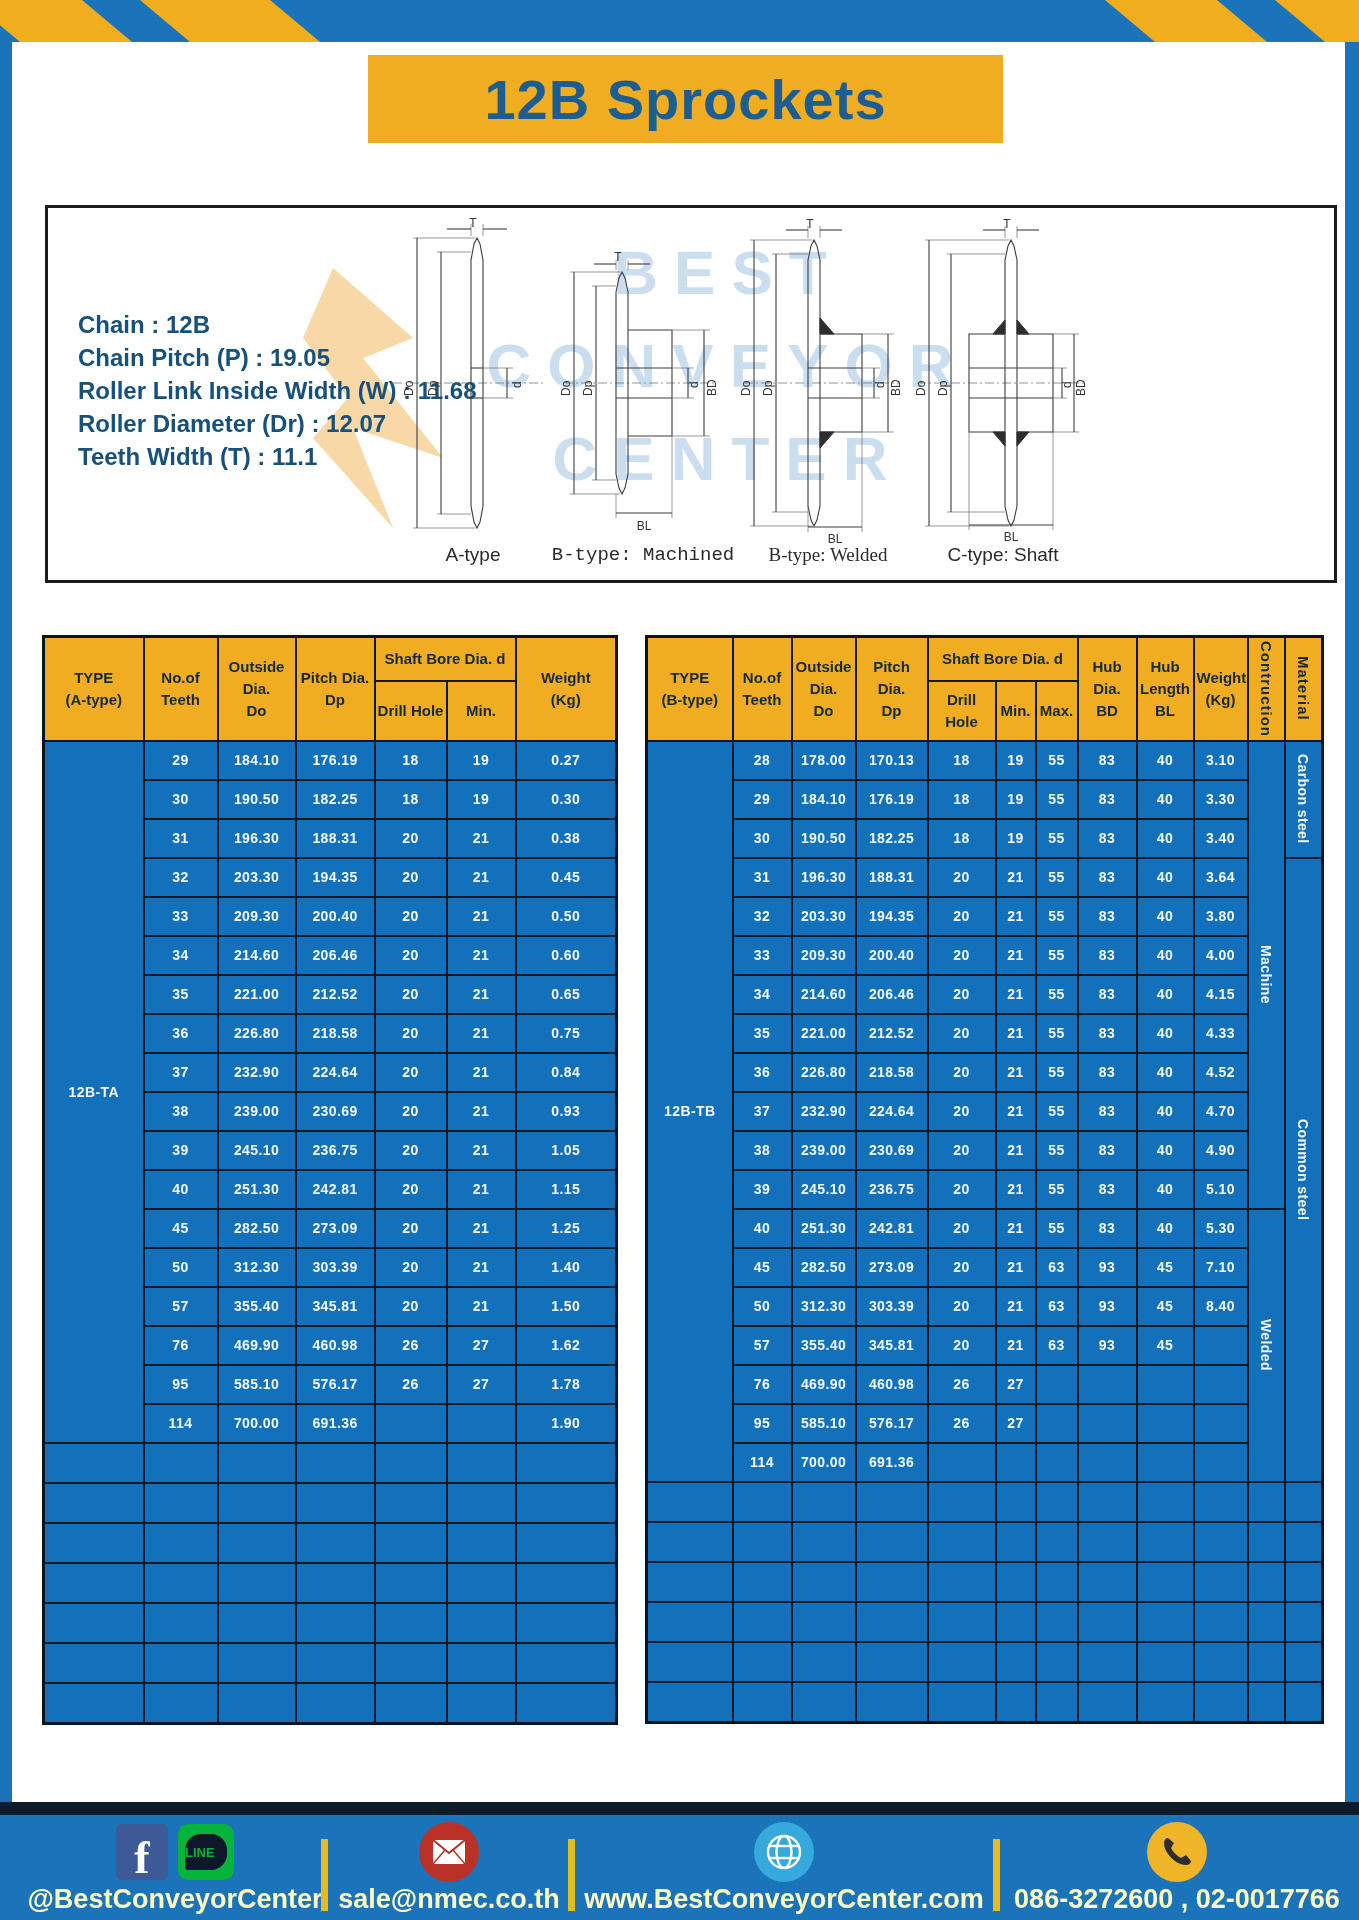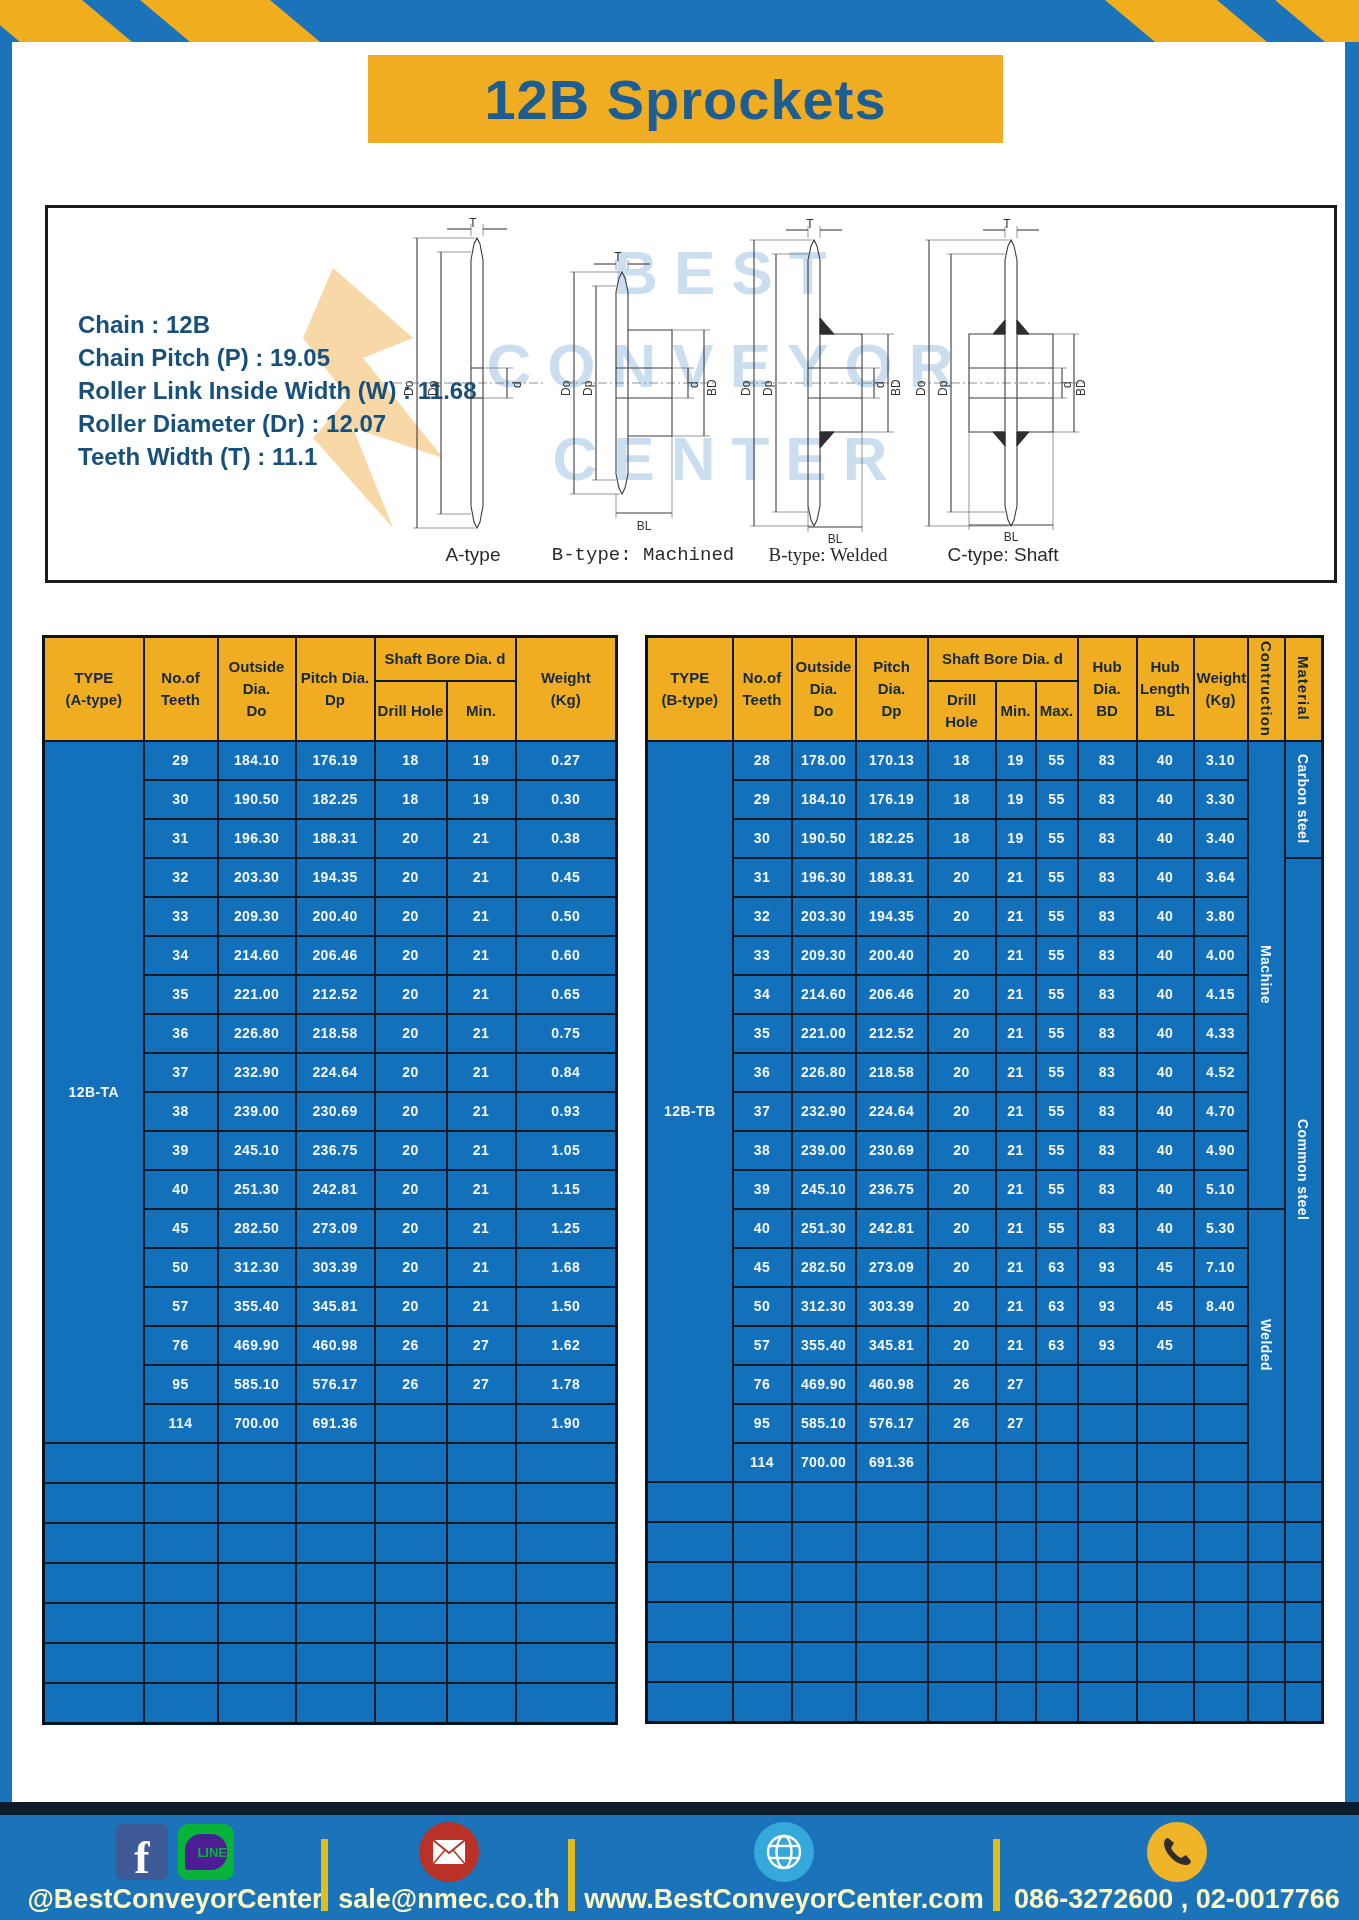--- a/index.html
+++ b/index.html
@@ -41,21 +41,21 @@
   
   .dark-bar{position:absolute;left:0;top:1802px;width:1359px;height:13px;background:#0e1b29;}
   .footer{position:absolute;left:0;top:1815px;width:1359px;height:105px;background:#1b74ba;}
   .f-sep{position:absolute;top:24px;width:7px;height:72px;background:#e3bc1e;}
   .f-sec{position:absolute;top:8px;height:92px;display:flex;flex-direction:column;align-items:center;justify-content:space-between;}
   .f-text{color:#fef9c3;font-size:27px;font-weight:bold;white-space:nowrap;}
   .f-icons{display:flex;gap:10px;align-items:center;height:58px;}
   .icon-fb{width:52px;height:56px;background:#3d5a96;border-radius:6px;display:flex;align-items:flex-end;justify-content:center;}
   .icon-fb span{color:#fff;font-size:46px;font-weight:bold;font-family:"Liberation Serif",serif;line-height:.95;}
   .icon-line{width:56px;height:56px;background:#06b33b;border-radius:10px;display:flex;align-items:center;justify-content:center;}
-  .icon-line .bubble{width:42px;height:36px;background:#4c1d95;border-radius:16px 16px 16px 3px;display:flex;align-items:center;justify-content:flex-end;}
+  .icon-line .bubble{width:42px;height:36px;background:#0f172a;border-radius:16px 16px 16px 3px;display:flex;align-items:center;justify-content:flex-start;}
   .icon-line .bubble span{color:#06b33b;font-size:13px;font-weight:bold;}
   .circle-ic{width:60px;height:60px;border-radius:50%;display:flex;align-items:center;justify-content:center;}
 </style>
 </head>
 <body>
 
 <div class="band">
   <div class="stripe" style="left:-30px;width:112px;"></div>
   <div class="stripe" style="left:140px;width:130px;"></div>
   <div class="stripe" style="left:1105px;width:112px;"></div>
@@ -364,21 +364,21 @@
         <td>20</td>
         <td>21</td>
         <td>1.25</td>
       </tr>
       <tr>
         <td>50</td>
         <td>312.30</td>
         <td>303.39</td>
         <td>20</td>
         <td>21</td>
-        <td>1.68</td>
+        <td>1.40</td>
       </tr>
       <tr>
         <td>57</td>
         <td>355.40</td>
         <td>345.81</td>
         <td>20</td>
         <td>21</td>
         <td>1.50</td>
       </tr>
       <tr>

